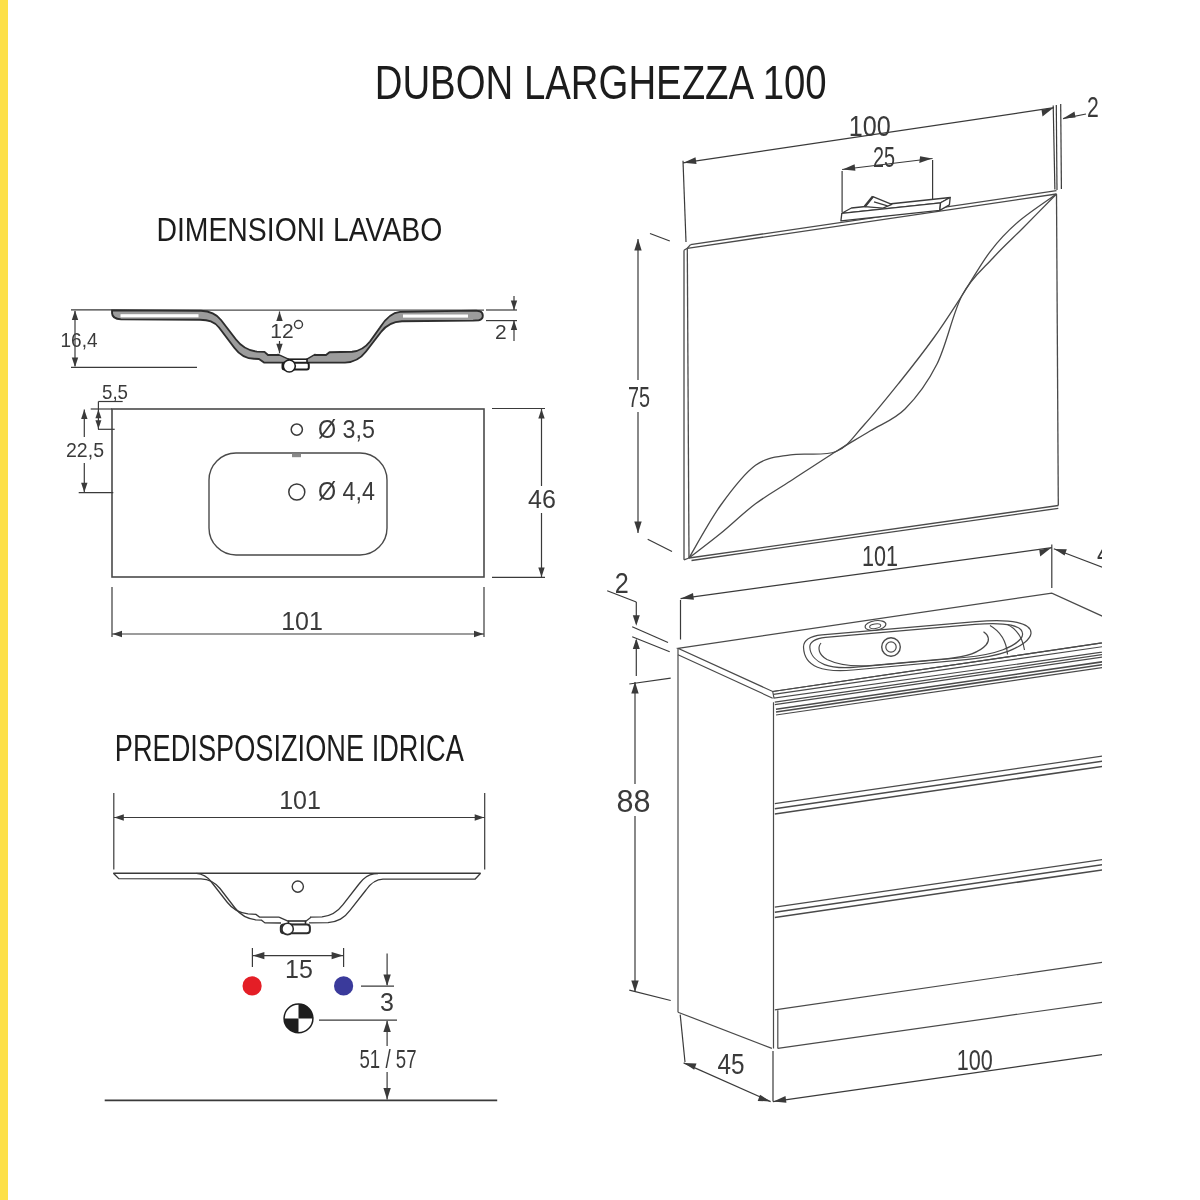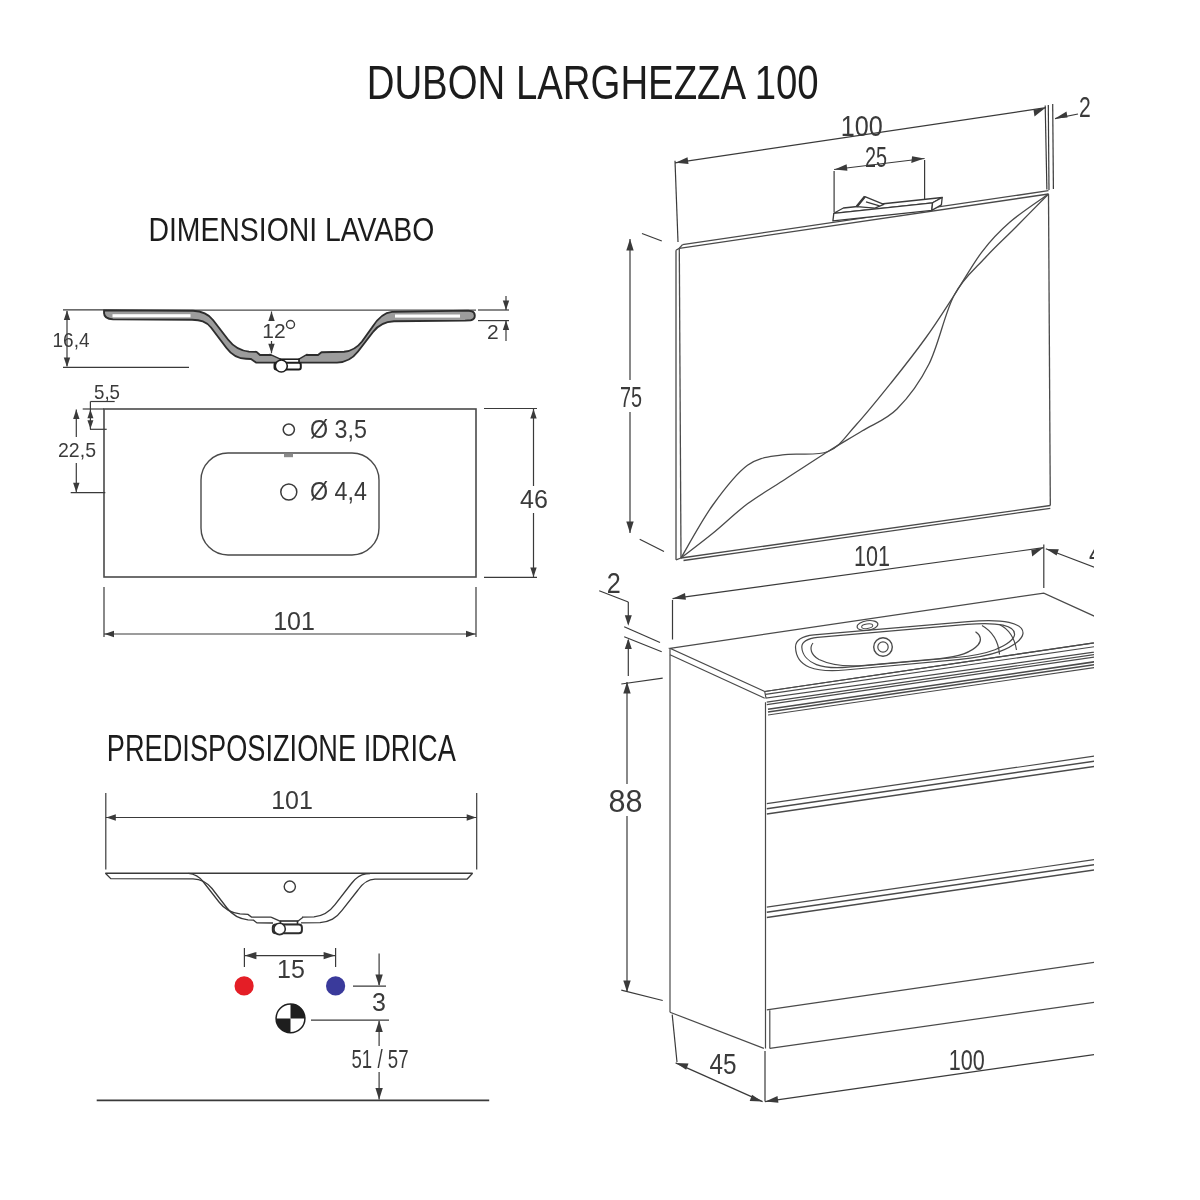--- a/index.html
+++ b/index.html
@@ -1,16 +1,16 @@
 <!DOCTYPE html>
 <html><head>
 <meta charset="utf-8">
 <style>
 html,body{margin:0;padding:0;background:#ffffff;}
-#page{width:1094px;height:1200px;position:relative;background:#3b82f6;overflow:hidden;}
+#page{width:1094px;height:1200px;position:relative;background:#fde047;overflow:hidden;padding-left:8px;}
 text{font-family:"Liberation Sans", sans-serif;fill:#3a3a3a;}
 .ttl{fill:#1c1c1c;}
 </style>
 </head>
 <body>
 <div id="page">
 <svg width="1200" height="1200" viewBox="0 0 1200 1200" xmlns="http://www.w3.org/2000/svg">
 <rect x="0" y="0" width="1200" height="1200" fill="#ffffff"></rect>
 
 <text x="366.7" y="99" font-size="49" class="ttl" textLength="452" lengthAdjust="spacingAndGlyphs">DUBON LARGHEZZA 100</text>

